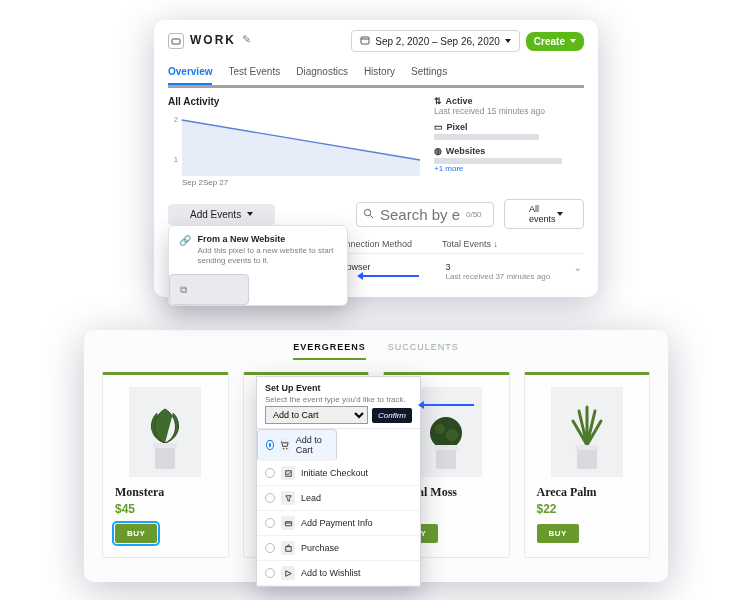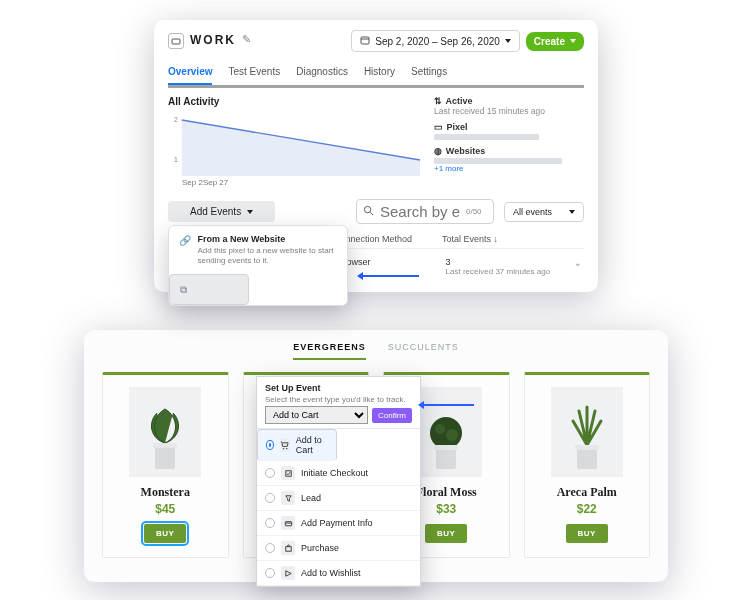--- a/index.html
+++ b/index.html
@@ -49,21 +49,21 @@
   .sub { color:#8a8d91; }
   .bar { height:6px; background:#dcdfe4; margin-top:2px; border-radius:1px;}
   .link { color:#1877f2; font-size:8px; }
 
   .p1-tools { display:flex; align-items:center; gap:10px; margin-top:12px; position:relative;}
   .btn-add { background:#e9eaee; border-radius:4px; padding:5px 22px; font-size:10px; display:flex; align-items:center; gap:6px;}
   .spacer { flex:1; }
   .search { border:1px solid #d2d3d8; border-radius:4px; padding:3px 6px; display:flex; align-items:center; gap:6px; width:138px;}
   .search input { border:none; outline:none; font-size:15px; width:80px; background:transparent;}
   .count { color:#8a8d91; font-size:8px; }
-  .sel { border:1px solid #d2d3d8; border-radius:4px; padding:4px 8px; font-size:9px; display:flex; align-items:center; gap:1px; width:80px; justify-content:space-between;}
+  .sel { border:1px solid #d2d3d8; border-radius:4px; padding:4px 24px; font-size:9px; display:flex; align-items:center; gap:1px; width:80px; justify-content:space-between;}
 
   .thead { display:flex; gap:18px; font-size:9px; color:#555; margin-top:10px; padding:0 2px 4px; border-bottom:1px solid #eceef2;}
   .th-used { margin-left:auto; width:40px;}
   .th-conn { width:90px;}
   .th-tot { width:110px;}
   .th-car { width:12px;}
   .trow { display:flex; gap:18px; font-size:9px; color:#333; padding:8px 2px 0; align-items:flex-start;}
   .trow .tot { width:110px;}
   .trow .sub2 { color:#8a8d91; font-size:8px; display:block;}
   .chev { color:#999; font-size:10px;}
@@ -87,21 +87,21 @@
   .panel2 {
     position:absolute; left:84px; top:330px; width:584px; height:252px;
     background:#fcfcfc; border-radius:10px;
     box-shadow:0 8px 40px rgba(71,72,107,.32);
     padding:12px 18px 18px;
   }
   .cattabs { display:flex; justify-content:center; gap:22px; font-size:9px; letter-spacing:1px; color:#9aa; }
   .cattabs .ct { padding-bottom:6px; }
   .cattabs .ct.active { color:#111; border-bottom:2px solid #6a9a2d; font-weight:700;}
   .grid { display:flex; gap:14px; margin-top:12px; position:relative; }
-  .card { flex:1; border:1px solid #e7e9ec; border-top:3px solid #6a9a2d; background:#fdfdfd; border-radius:2px; padding:12px 0 14px; text-align:center; }
+  .card { flex:1; border:1px solid #e7e9ec; border-top:3px solid #6a9a2d; background:#fdfdfd; border-radius:2px; padding:12px 12px 14px; }
   .plantbox { width:72px; height:90px; margin:0 auto 8px; background:#f0f1f3; display:flex; align-items:flex-end; justify-content:center; }
   .pname { font-family: Georgia, serif; font-weight:700; font-size:12px; }
   .price { color:#6a9a2d; font-weight:700; font-size:12px; margin-top:2px;}
   .buy { display:inline-block; margin-top:8px; background:#6a9a2d; color:#fff; font-size:8px; font-weight:700; padding:5px 12px; border-radius:2px; letter-spacing:.5px;}
   .buy.outlined { outline:2px solid #1aa3ff; outline-offset:1px; }
 
   
   .popup {
     position:absolute; left:154px; top:4px; width:165px;
     background:#fff; border:1px solid #d4d6db; box-shadow:0 8px 24px rgba(30,30,50,.25);
@@ -112,21 +112,21 @@
   .popup .selrow { margin:0 8px 4px; display:flex; gap:4px; align-items:center;}
   .popup select { flex:1; border:1px solid #999; font-size:9px; padding:2px 3px;}
   .list { border-top:1px solid #e6e7eb; }
   .li { display:flex; align-items:center; gap:6px; padding:5px 8px; border-bottom:1px solid #f0f1f3;}
   .li.sel { background:#eef5ff;}
   .radio { width:10px; height:10px; border:1px solid #bbb; border-radius:50%; display:inline-block; position:relative;}
   .li.sel .radio { border-color:#1877f2;}
   .li.sel .radio::after { content:""; position:absolute; inset:2px; background:#1877f2; border-radius:50%;}
   .ic { width:14px; height:14px; background:#eceef1; border-radius:2px; display:flex; align-items:center; justify-content:center;}
   .ic svg { width:9px; height:9px; }
-  .confirm { background:#8b5cf6; color:#fff; padding:3px 6px; font-size:8px; border-radius:2px; }
+  .confirm { background:#0f172a; color:#fff; padding:3px 6px; font-size:8px; border-radius:2px;font-style:italic; }
 
   .arrow2 { position:absolute; left:322px; top:32px; width:50px; height:2px; background:#2a5cff; z-index:6;}
   .arrow2::before { content:""; position:absolute; left:-6px; top:-3px; border-right:6px solid #2a5cff; border-top:4px solid transparent; border-bottom:4px solid transparent;}
 </style>
 </head>
 <body>
 
 <div class="panel1">
 
   <div class="p1-head">

